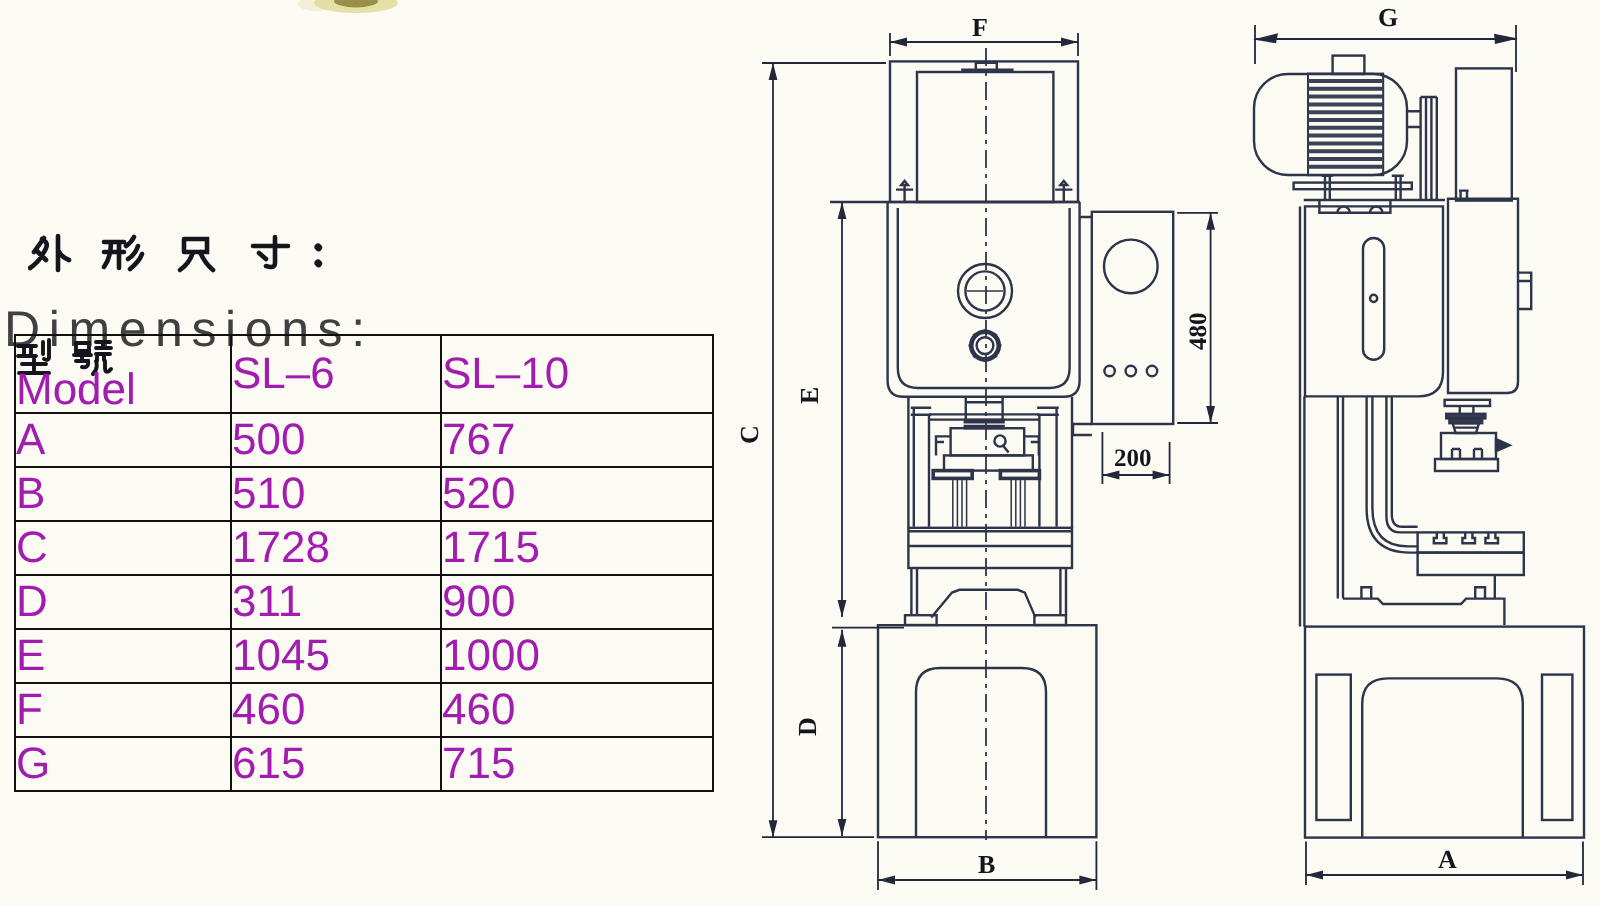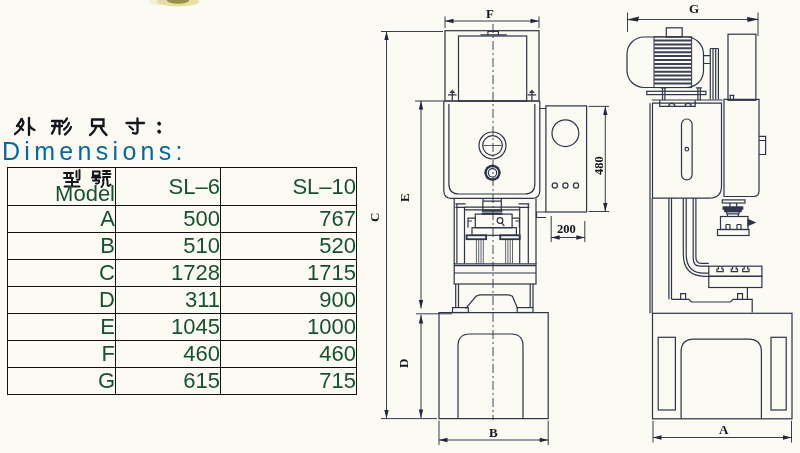--- a/index.html
+++ b/index.html
@@ -1,19 +1,19 @@
 <!DOCTYPE html>
 <html><head>
 <meta charset="utf-8">
 <style>
 html,body{margin:0;padding:0;width:800px;height:453px;background:#fbfaf3;overflow:hidden;font-family:"Liberation Sans",sans-serif}
 #page{position:absolute;left:0;top:0;width:800px;height:453px}
 .abs{position:absolute}
 table{border-collapse:collapse;table-layout:fixed}
-td{border:1.6px solid #111;text-align:right;vertical-align:middle;padding:0;color:#14532d}
+td{border:1.6px solid #111;text-align:left;vertical-align:middle;padding:0;color:#a21caf}
 </style>
 </head>
 <body>
 <div id="page">
 
 <svg class="abs" style="left:0;top:0" width="800" height="60">
 <ellipse cx="178" cy="0.5" rx="11" ry="3.2" fill="#5f5c2e"></ellipse>
 <ellipse cx="178" cy="1.5" rx="21" ry="5" fill="#cfc45e" opacity="0.5"></ellipse>
 <ellipse cx="158" cy="2" rx="9" ry="3.5" fill="#e3dca0" opacity="0.35"></ellipse>
 </svg>
@@ -29,21 +29,21 @@
         <path d="M4,3.5 H15.5 V10 H4 M4,3.5 V10 M8.5,10 C7.5,13.5 5.5,16.5 2,19 M12,10 C13.5,13.5 15.5,16.5 18.5,19"></path>
       </g>
 <g transform="translate(111,0)">
         <path d="M1.5,7 H19 M12.5,2.5 V15.5 C12.5,17.5 11,18 8,17 M4.5,10.5 L8,13.5"></path>
       </g>
 <g transform="translate(141,0)" stroke-width="3.6">
         <path d="M4,7.5 L4.3,7.8 M4,15.5 L4.3,15.8"></path>
       </g>
 </svg>
 
-<div class="abs" style="left:2px;top:137px;font-size:25px;letter-spacing:4.3px;color:#0369a1;transform:translateZ(0)">Dimensions:</div>
+<div class="abs" style="left:2px;top:151px;font-size:25px;letter-spacing:4.3px;color:#404040;transform:translateZ(0)">Dimensions:</div>
 
 <table class="abs" style="left:7px;top:167px;width:349px;font-size:22px;transform:translateZ(0)">
 <colgroup>
         <col style="width:108px">
         <col style="width:105px">
         <col style="width:136px">
       </colgroup>
 
 <tbody>
         <tr style="height:33.9px">

